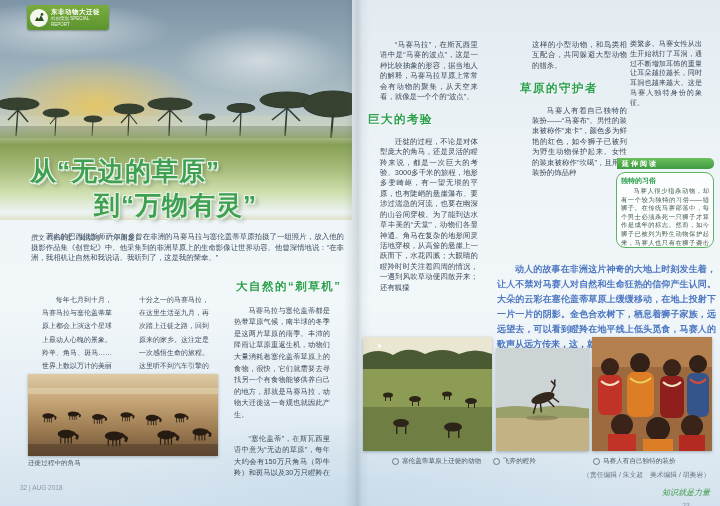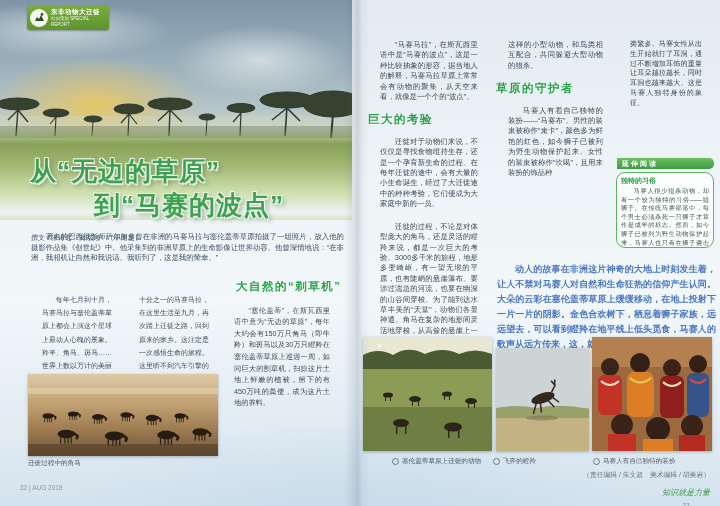--- a/index.html
+++ b/index.html
@@ -42,21 +42,21 @@
   .jt{text-align:justify;color:#3b4a5a;}
   .ind{text-indent:2em;}
   .colA{position:absolute;left:30px;top:281px;width:94px;height:94px;overflow:hidden;font-size:6.9px;line-height:13.2px;}
   .colB{position:absolute;left:127px;top:281px;width:94px;height:94px;overflow:hidden;font-size:6.9px;line-height:13.2px;}
   .colC{position:absolute;left:222px;top:281px;width:120px;height:200px;overflow:hidden;font-size:7.2px;line-height:11.6px;}
   .h-green{color:#2ba04c;font-weight:bold;letter-spacing:1.5px;text-shadow:.5px .5px 0 rgba(255,255,255,.9);}
   .colC .h-green{font-size:11.5px;margin:0 0 6px 14px;}
   .rcol{position:absolute;top:28px;font-size:7.4px;line-height:10.4px;}
   .rcol .h-green{font-size:11.5px;margin:7px 0 5px 0;display:block;}
   .col1{left:368px;width:122px;height:306px;overflow:hidden;}
-  .col2{left:496px;width:119px;height:230px;overflow:hidden;}
+  .col2{left:520px;width:119px;height:230px;overflow:hidden;}
   .col3{left:618px;width:96px;height:128px;overflow:hidden;font-size:7.1px;line-height:9.8px;}
   
   .readmore-bar{position:absolute;left:617px;top:158px;width:97px;height:11px;border-radius:0 5px 5px 0;
     background:linear-gradient(180deg,#6cc05d,#3f9a43);color:#fff;font-size:7px;font-weight:bold;line-height:11px;padding-left:5px;box-sizing:border-box;letter-spacing:2px;}
   .readmore-box{position:absolute;left:616px;top:172px;width:98px;height:76px;box-sizing:border-box;border:1.5px solid #5ab562;border-radius:9px;
     background:rgba(255,255,255,.8);padding:3px 4px;overflow:hidden;}
   .readmore-box .bt{color:#2ba04c;font-weight:bold;font-size:7px;margin-bottom:1px;}
   .readmore-box .bx{font-size:6.3px;line-height:8.6px;color:#46604e;text-align:justify;text-indent:2em;}
   
   .closing{position:absolute;left:497px;top:262px;width:219px;font-size:9px;line-height:15px;color:#4c77c2;font-weight:bold;text-align:justify;text-indent:2em;}
@@ -122,34 +122,35 @@
         </svg>
     </span>
     <span class="badge-txt">
       <div class="b1">东非动物大迁徙</div>
       <div class="b2">特别策划 SPECIAL REPORT</div>
     </span>
   </div>
 
   <div class="title-block">
     <div class="t1">从“无边的草原”</div>
-    <div class="t2">到“马赛的波点”</div>
+    <div class="t2">到“万物有灵”</div>
   </div>
 
   <div class="byline">撰文 / 张诗瑶　黄泓翔　（中南屋）</div>
   <div class="intro">著名的巴西摄影师萨尔加多曾在非洲的马赛马拉与塞伦盖蒂草原拍摄了一组照片，放入他的摄影作品集《创世纪》中。他采集到的非洲草原上的生命影像让世界动容。他曾深情地说：“在非洲，我相机让自然和我说话。我听到了，这是我的荣幸。”</div>
 
   <div class="colA jt">
     <p class="ind">每年七月到十月，马赛马拉与塞伦盖蒂草原上都会上演这个星球上最动人心魄的景象。羚羊、角马、斑马……世界上数以万计的美丽生灵从地球版图里明珠般的草原上穿梭而过。动物们来到面积只有塞伦盖蒂</p>
   </div>
   <div class="colB jt">
     <p>十分之一的马赛马拉，在这里生活至九月，再次踏上迁徙之路，回到原来的家乡。这注定是一次感悟生命的旅程。这里听不到汽车引擎的轰鸣，也听不到人声的喧嚣，能听到的，只有生命最原始的心跳。</p>
   </div>
   <div class="colC jt">
     <div class="h-green">大自然的“剃草机”</div>
+    <p class="ind">马赛马拉与塞伦盖蒂都是热带草原气候，南半球的冬季是这两片草原的雨季。丰沛的降雨让草原重返生机，动物们大量消耗着塞伦盖蒂草原上的食物，很快，它们就需要去寻找另一个有食物能够供养自己的地方，那就是马赛马拉，动物大迁徙这一奇观也就因此产生。</p>
     <p class="ind">“塞伦盖蒂”，在斯瓦西里语中意为“无边的草原”，每年大约会有150万只角马（即牛羚）和斑马以及30万只瞪羚在塞伦盖蒂草原上巡游一周，如同巨大的割草机，扫掠这片土地上鲜嫩的植被，留下的有450万吨的粪便，成为这片土地的养料。</p>
   </div>
 
   <div class="photo ph-wilde">
     <svg width="190" height="82" viewBox="0 0 190 82">
       <defs>
         <linearGradient id="dust" x1="0" y1="0" x2="0" y2="1">
           <stop offset="0" stop-color="#ddcaa4"></stop>
             <stop offset="0.35" stop-color="#c3a274"></stop>
           <stop offset="0.7" stop-color="#9a7950"></stop>
@@ -178,21 +179,20 @@
   </div>
   <div class="cap cap-left">
     <span>迁徙过程中的角马</span>
   </div>
 
   <div class="footer-left">32 | AUG 2018</div>
 
   <div class="rcol col1 jt">
     <p class="ind">“马赛马拉”，在斯瓦西里语中是“马赛的波点”，这是一种比较抽象的形容，据当地人的解释，马赛马拉草原上常常会有动物的聚集，从天空来看，就像是一个个的“波点”。</p>
     <span class="h-green">巨大的考验</span>
-    <p class="ind">迁徙对于动物们来说，不仅仅是寻找食物维持生存，还是一个孕育新生命的过程。在每年迁徙的途中，会有大量的小生命诞生，经过了大迁徙途中的种种考验，它们便成为大家庭中新的一员。</p>
     <p class="ind">迁徙的过程，不论是对体型庞大的角马，还是灵活的瞪羚来说，都是一次巨大的考验。3000多千米的旅程，地形多变崎岖，有一望无垠的平原，也有陡峭的悬崖瀑布。要涉过湍急的河流，也要在幽深的山谷间穿梭。为了能到达水草丰美的“天堂”，动物们各显神通。角马在复杂的地形间灵活地穿梭，从高耸的悬崖上一跃而下，水花四溅；大眼睛的瞪羚时时关注着四周的情况，一遇到风吹草动便四散开来；还有狐獴</p>
   </div>
 
   <div class="rcol col2 jt">
     <p>这样的小型动物，和鸟类相互配合，共同躲避大型动物的猎杀。</p>
     <span class="h-green">草原的守护者</span>
     <p class="ind">马赛人有着自己独特的装扮——“马赛布”。男性的装束被称作“束卡”，颜色多为鲜艳的红色，如今狮子已被列为野生动物保护起来。女性的装束被称作“坎噶”，且用来装扮的饰品种</p>
   </div>
 
   <div class="rcol col3 jt">

